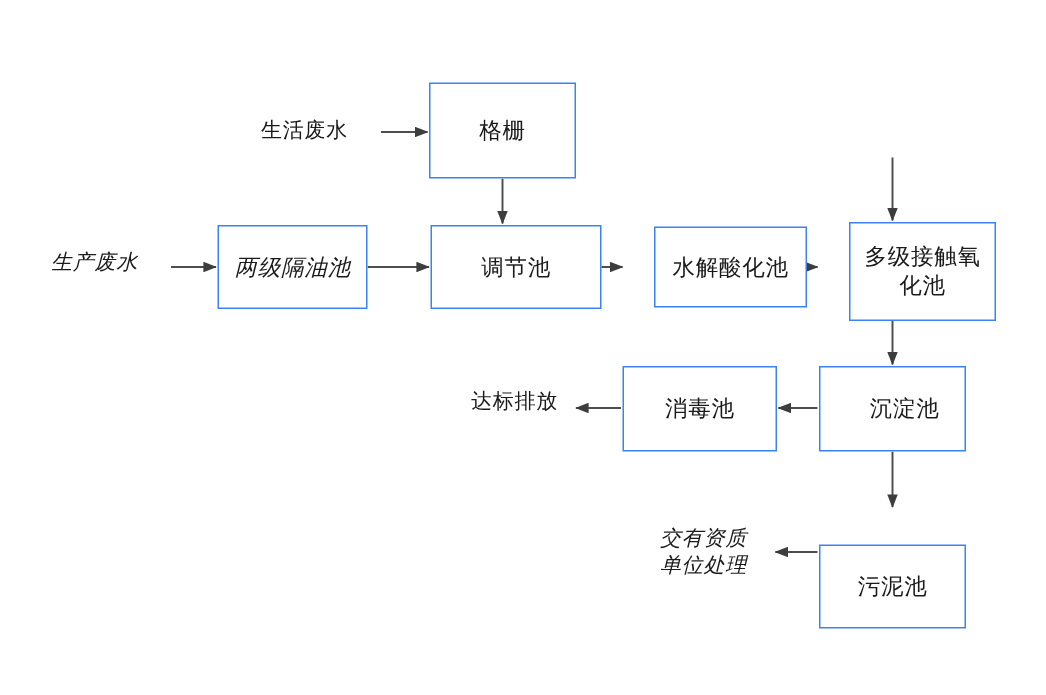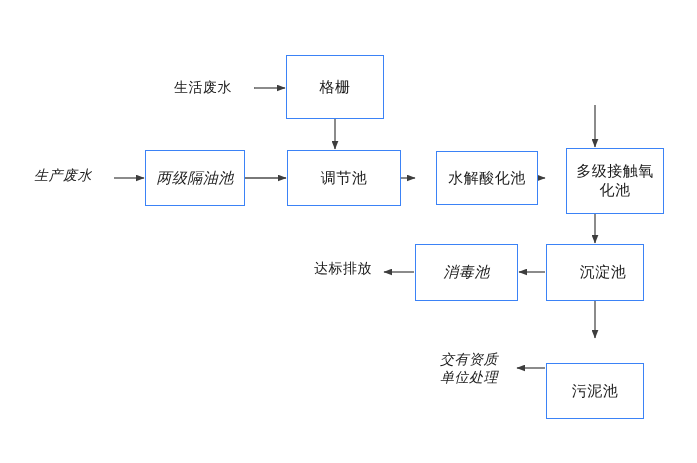--- a/index.html
+++ b/index.html
@@ -101,21 +101,21 @@
 
   <div class="node-box" style="left:546px; top:148px; width:98px; height:66px;margin-left:20px;">
     <span class="node-label">多级接触氧
 化池</span>
   </div>
 
   <div class="node-box" style="left:546px; top:244px; width:98px; height:57px;padding-left:16px;">
     <span class="node-label">沉淀池</span>
   </div>
 
-  <div class="node-box" style="left:415px; top:244px; width:103px; height:57px;font-style:italic;">
+  <div class="node-box" style="left:415px; top:244px; width:103px; height:57px;">
     <span class="node-label">消毒池</span>
   </div>
 
   <div class="node-box" style="left:546px; top:339px; width:98px; height:56px;margin-top:24px;">
     <span class="node-label">污泥池</span>
   </div>
 
   <div class="free-label" style="left:158px; top:78px; width:90px;">生活废水</div>
 
   <div class="free-label" style="left:18px; top:166px; width:90px;font-style:italic;">生产废水</div>

